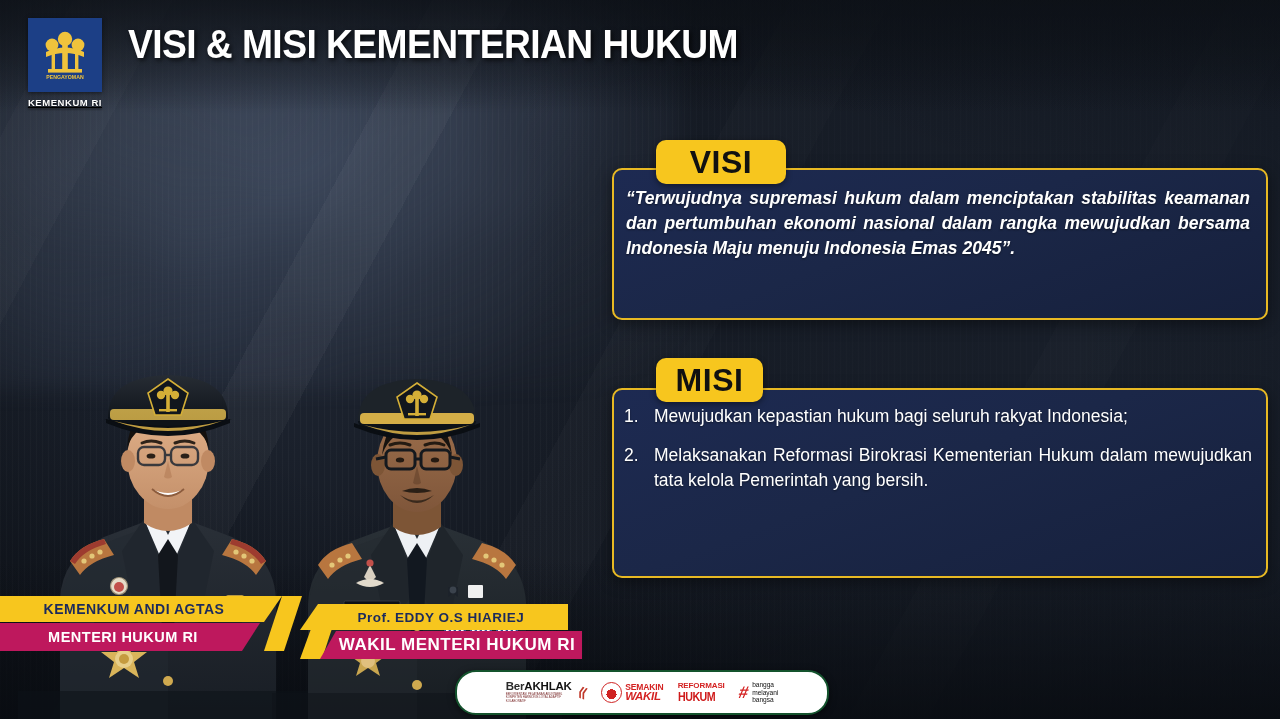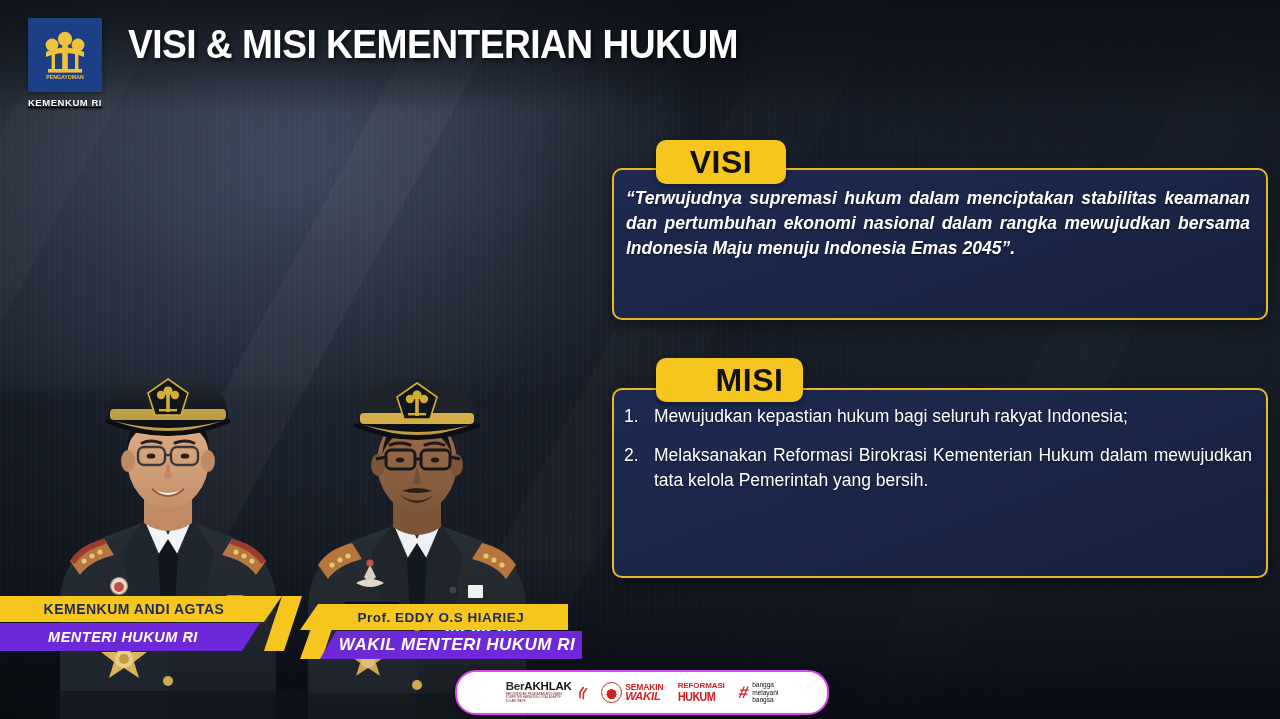--- a/index.html
+++ b/index.html
@@ -114,21 +114,21 @@
   .badge{
     position:absolute;background:#f7c61e;border-radius:10px;
     color:#111111;font-weight:bold;
     display:flex;align-items:center;justify-content:center;
     letter-spacing:.5px;
     box-shadow:0 2px 6px rgba(0,0,0,.45);
     z-index:4;
     margin-left:20px;
   }
   .badge-visi{left:636px;top:140px;width:130px;height:44px;font-size:32px;}
-  .badge-misi{left:636px;top:358px;width:107px;height:44px;font-size:32px;padding-left:40px;}
+  .badge-misi{left:636px;top:358px;width:107px;height:44px;font-size:32px;}
 
   .visi-text{
     position:absolute;left:626px;top:186px;width:624px;
     color:#ffffff;font-size:17.5px;line-height:25px;
     font-style:italic;font-weight:bold;
     text-align:justify;
     text-shadow:0 1px 2px rgba(0,0,0,.5);
   }
 
   .misi-list{
@@ -146,22 +146,21 @@
   
   .np{position:absolute;}
   .np-name{
     color:#1b2a5c;font-weight:bold;letter-spacing:.5px;
     display:flex;align-items:center;
     background:#f7c61e;
   }
   .np-role{
     color:#ffffff;font-weight:bold;letter-spacing:.5px;
     display:flex;align-items:center;
-    background:#6d28d9;
-    font-style:italic;
+    background:#be185d;
   }
 
   
   .np1{left:0;top:596px;}
   .np1 .np-name{
     width:282px;height:26px;font-size:14px;justify-content:center;
     clip-path:polygon(0 0, 282px 0, 264px 26px, 0 26px);
     padding-right:14px;box-sizing:border-box;
   }
   .np1 .np-role{
@@ -188,21 +187,21 @@
     padding-left:12px;box-sizing:border-box;
   }
   .np2-wedge{
     position:absolute;left:0px;top:0;width:40px;height:55px;background:#f7c61e;
     clip-path:polygon(20px 0, 40px 0, 22px 55px, 0 55px);
   }
 
   
   .footer-bar{
     position:absolute;left:455px;top:670px;width:370px;height:41px;
-    background:#ffffff;border:2px solid #d946ef;border-radius:21px;
+    background:#ffffff;border:2px solid #14532d;border-radius:21px;
     display:flex;align-items:center;justify-content:center;gap:14px;
     box-shadow:0 2px 7px rgba(0,0,0,.5);
   }
   .flogo{display:flex;align-items:center;gap:3px;}
   .flogo-txt{font-weight:bold;line-height:1;}
 
   .berakhlak .main{font-size:11.5px;color:#2b2b2b;letter-spacing:-.2px;}
   .berakhlak .main b{color:#111;}
   .berakhlak .sub{font-size:2.9px;color:#7a2a2a;line-height:3.6px;max-width:72px;}
   .tick{color:#c0392b;font-size:13px;font-weight:bold;transform:rotate(18deg);margin-left:-3px;}

